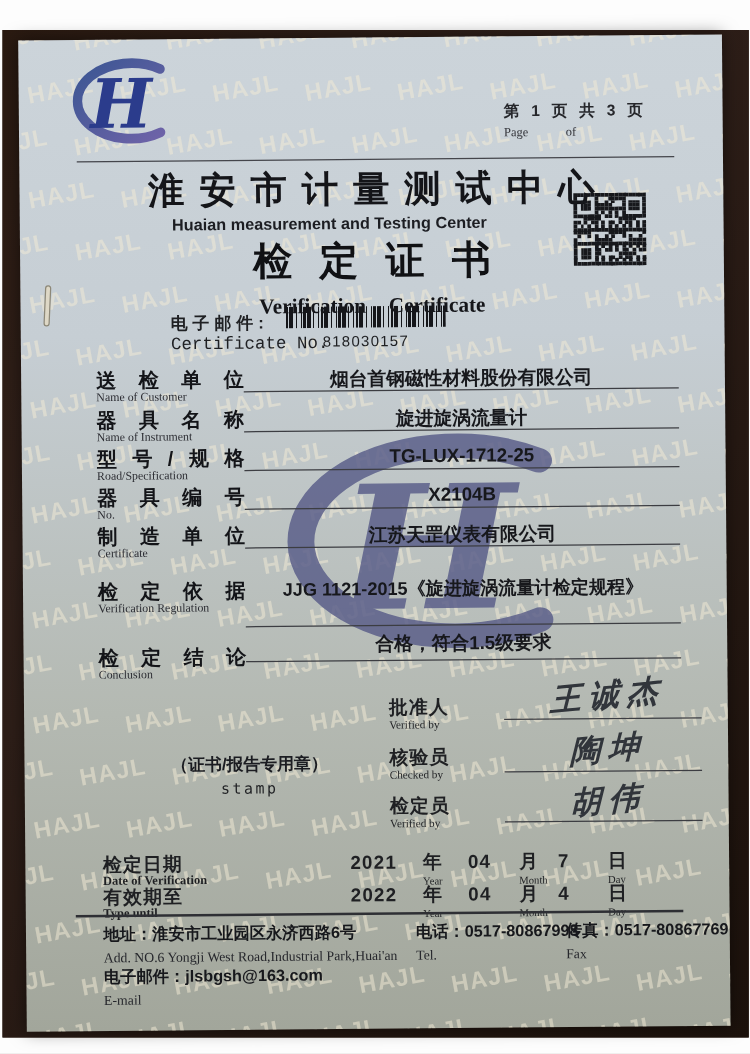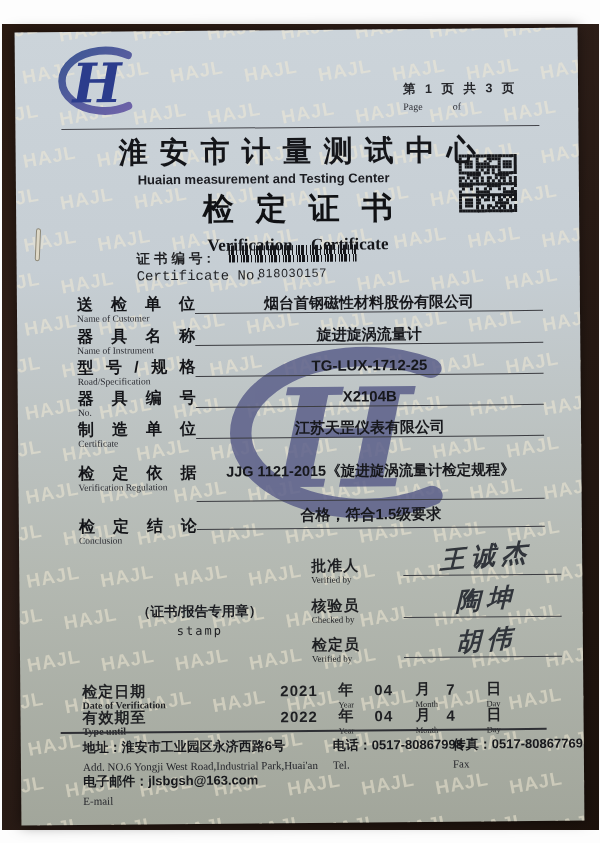--- a/index.html
+++ b/index.html
@@ -564,21 +564,21 @@
           <i style="left: 35.9048px; top: 55.2381px; width: 2.9619px; height: 2.9619px;"></i>
           <i style="left: 38.6667px; top: 55.2381px; width: 2.9619px; height: 2.9619px;"></i>
           <i style="left: 41.4286px; top: 55.2381px; width: 2.9619px; height: 2.9619px;"></i>
           <i style="left: 44.1905px; top: 55.2381px; width: 2.9619px; height: 2.9619px;"></i>
           <i style="left: 46.9524px; top: 55.2381px; width: 2.9619px; height: 2.9619px;"></i>
           <i style="left: 49.7143px; top: 55.2381px; width: 2.9619px; height: 2.9619px;"></i>
           <i style="left: 52.4762px; top: 55.2381px; width: 2.9619px; height: 2.9619px;"></i>
           <i style="left: 55.2381px; top: 55.2381px; width: 2.9619px; height: 2.9619px;"></i>
         </div>
 
-      <div class="certno-zh">证书编号:</div>
+      <div class="certno-zh">电子邮件:</div>
       <div class="certno-en">Certificate No.</div>
       <div class="barcode"></div>
       <div class="certno-val">818030157</div>
 
       <div class="frow" style="top:263px">
         <div class="zh">送检单位</div>
         <div class="en">Name of Customer</div>
         <div class="val" style="top:1px">烟台首钢磁性材料股份有限公司</div>
         <div class="line" style="top:19px"></div>
       </div>

